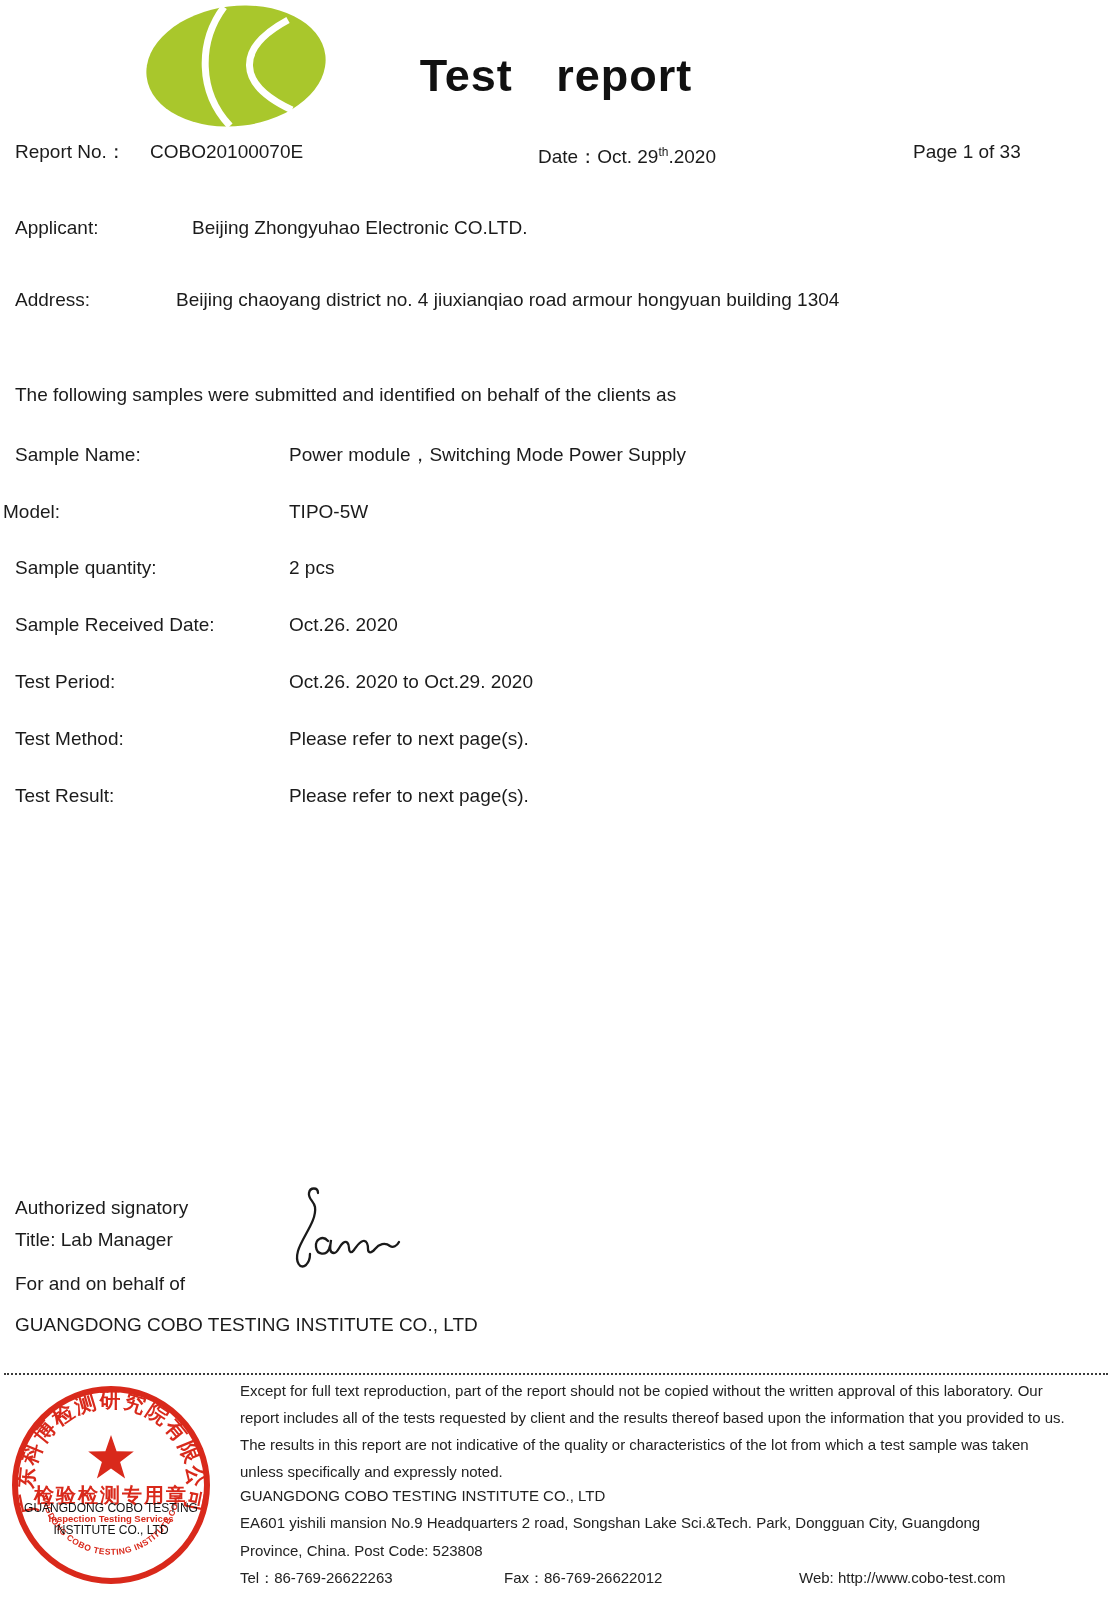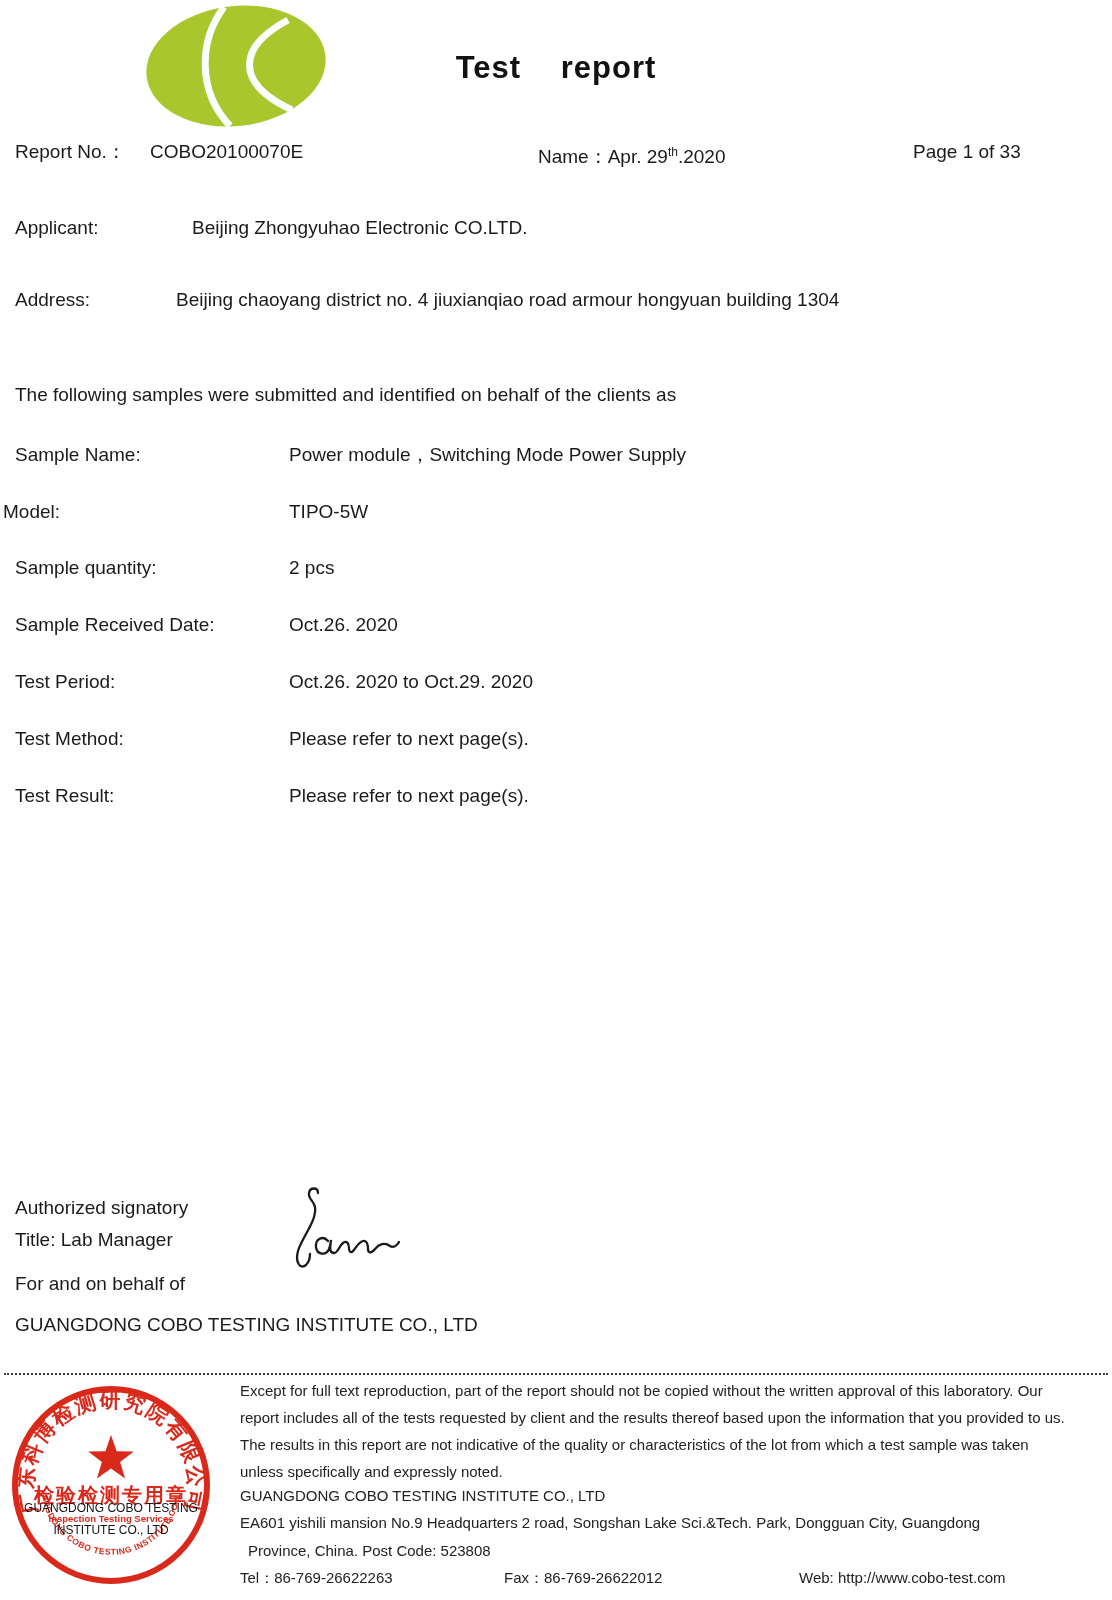--- a/index.html
+++ b/index.html
@@ -6,21 +6,21 @@
   .page{
     position:relative; width:1112px; height:1600px; margin:0 auto;
     background:#ffffff; overflow:hidden;
     font-family:"Liberation Sans","DejaVu Sans",sans-serif;
     color:#1b1b1b;
   }
   .abs{position:absolute;}
   .body-text{font-size:19px; line-height:24px; color:#1b1b1b; white-space:nowrap;}
   .title{
     left:0; right:0; top:50px; text-align:center;
-    font-size:31px; font-weight:bold; word-spacing:30px; letter-spacing:1px; color:#111;
+    font-size:45px; font-weight:bold; word-spacing:30px; letter-spacing:1px; color:#111;
   }
   .footer-line{font-size:15px; line-height:20px; color:#222; white-space:nowrap;}
   .dotted-sep{left:4px; width:1104px; top:1373px; border-top:2px dotted #3a3a3a; height:0;}
   .stamp-overlay{
     left:9px; width:204px; text-align:center; color:#141414;
     font-size:12px; line-height:17px; white-space:nowrap; z-index:3;
   }
   .sig-svg{left:288px; top:1185px; z-index:2;}
   .stamp-svg{left:9px; top:1383px; z-index:1;}
   sup{font-size:12px;}
@@ -34,21 +34,21 @@
     <ellipse cx="96" cy="62" rx="90" ry="60" fill="#a9c72c" transform="rotate(-7 96 62)"></ellipse>
     <path d="M 84,3 C 58,38 58,88 90,122" stroke="#ffffff" stroke-width="7" fill="none"></path>
     <path d="M 148,16 C 96,44 96,80 152,106" stroke="#ffffff" stroke-width="7" fill="none"></path>
   </svg>
 
   <div class="abs title">Test report</div>
 
   <div class="abs body-text" style="left:15px; top:140px;">Report No.：</div>
   <div class="abs body-text" style="left:150px; top:140px;">COBO20100070E</div>
   <div class="abs body-text" style="left:538px; top:140px;">
-    <span>Name：</span><span>Apr. 29</span><sup>th</sup><span>.2020</span>
+    <span>Date：</span><span>Oct. 29</span><sup>th</sup><span>.2020</span>
   </div>
   <div class="abs body-text" style="left:913px; top:140px;">Page 1 of 33</div>
 
   <div class="abs body-text" style="left:15px; top:216px;">Applicant:</div>
   <div class="abs body-text" style="left:192px; top:216px;">Beijing Zhongyuhao Electronic CO.LTD.</div>
   <div class="abs body-text" style="left:15px; top:288px;">Address:</div>
   <div class="abs body-text" style="left:176px; top:288px;">Beijing chaoyang district no. 4 jiuxianqiao road armour hongyuan building 1304</div>
 
   <div class="abs body-text" style="left:15px; top:383px;">The following samples were submitted and identified on behalf of the clients as</div>
 
@@ -100,21 +100,21 @@
   <div class="abs stamp-overlay" style="top:1500px;">GUANGDONG COBO TESTING</div>
   <div class="abs stamp-overlay" style="top:1522px;">INSTITUTE CO., LTD</div>
 
   <div class="abs footer-line" style="left:240px; top:1381px;">Except for full text reproduction, part of the report should not be copied without the written approval of this laboratory. Our</div>
   <div class="abs footer-line" style="left:240px; top:1408px;">report includes all of the tests requested by client and the results thereof based upon the information that you provided to us.</div>
   <div class="abs footer-line" style="left:240px; top:1435px;">The results in this report are not indicative of the quality or characteristics of the lot from which a test sample was taken</div>
   <div class="abs footer-line" style="left:240px; top:1462px;">unless specifically and expressly noted.</div>
 
   <div class="abs footer-line" style="left:240px; top:1486px;">GUANGDONG COBO TESTING INSTITUTE CO., LTD</div>
   <div class="abs footer-line" style="left:240px; top:1513px;">EA601 yishili mansion No.9 Headquarters 2 road, Songshan Lake Sci.&amp;Tech. Park, Dongguan City, Guangdong</div>
-  <div class="abs footer-line" style="left:240px; top:1541px;margin-left:8px;">Province, China. Post Code: 523808</div>
+  <div class="abs footer-line" style="left:240px; top:1541px;">Province, China. Post Code: 523808</div>
 
   <div class="abs footer-line" style="left:240px; top:1568px;">
     <span>Tel：</span><span>86-769-26622263</span>
   </div>
   <div class="abs footer-line" style="left:504px; top:1568px;">
     <span>Fax：</span><span>86-769-26622012</span>
   </div>
   <div class="abs footer-line" style="left:799px; top:1568px;">
     <span>Web:</span><span> </span><span>http://www.cobo-test.com</span>
   </div>

